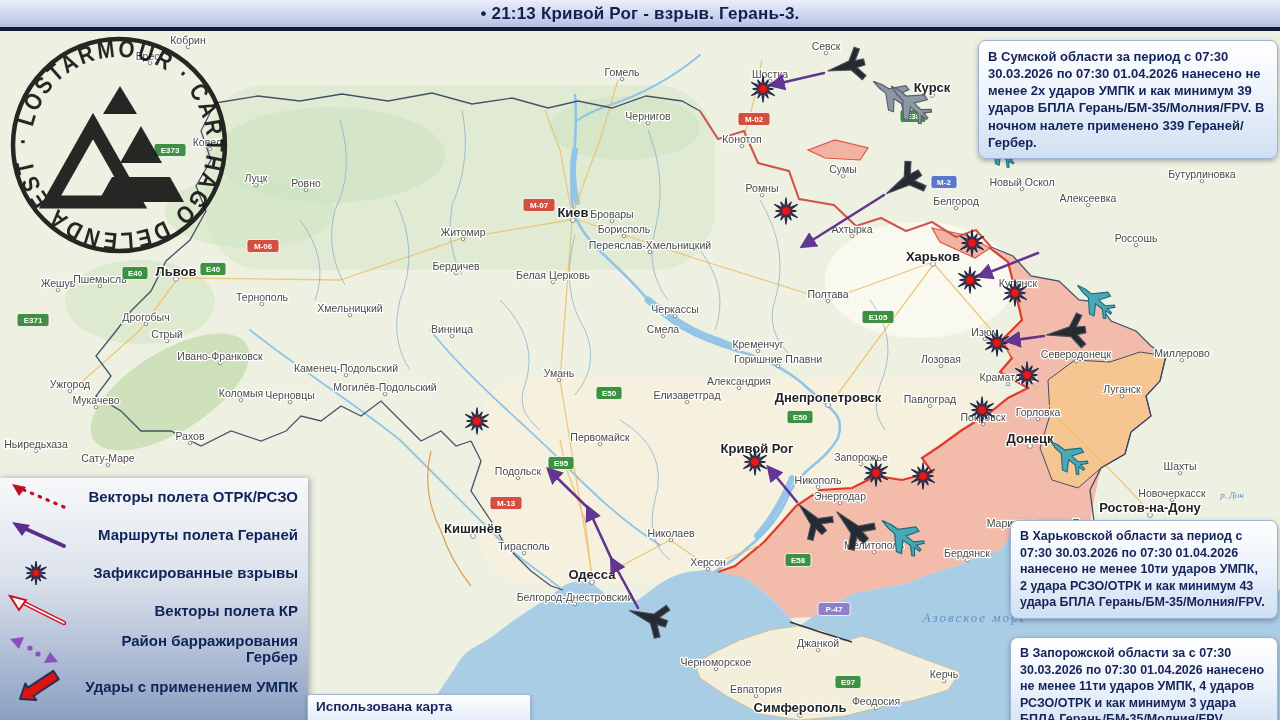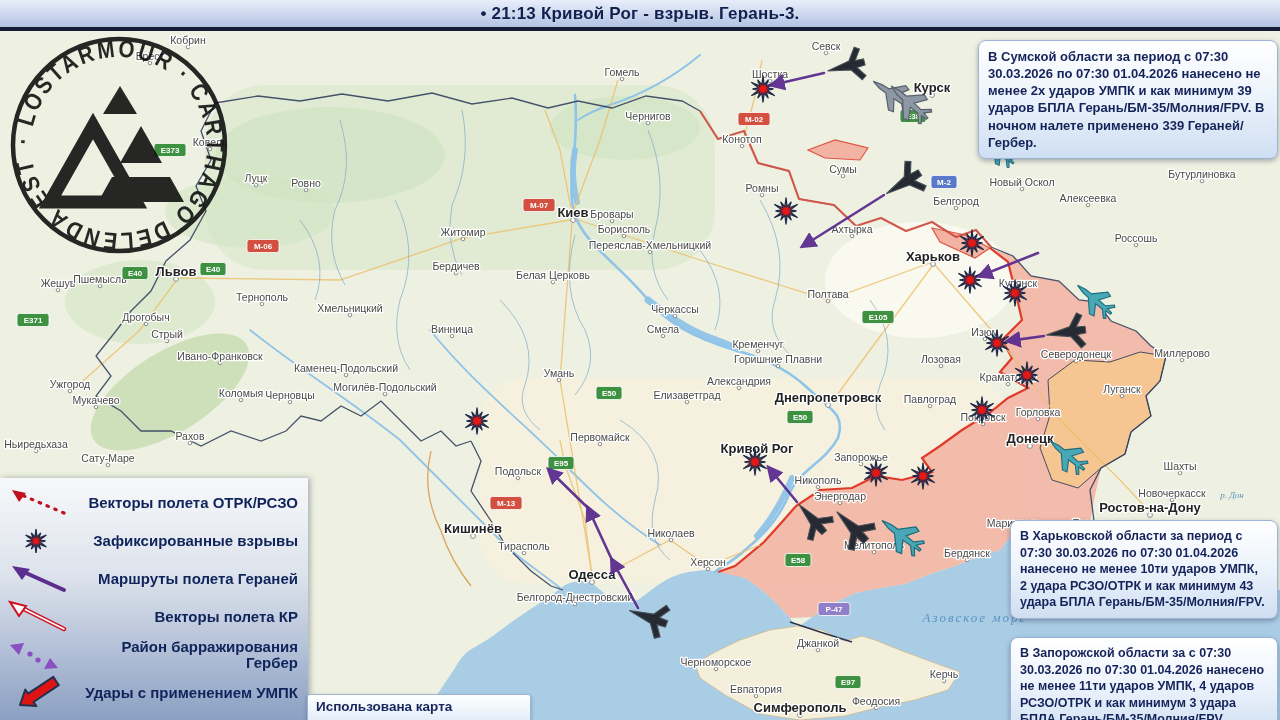--- a/index.html
+++ b/index.html
@@ -19,21 +19,21 @@
     paint-order:stroke;stroke:#ffffff;stroke-width:2.6px;stroke-linejoin:round;}
   .citylabel.big{font-size:13px;font-weight:700;fill:#232323;}
   .badge-t{font:700 8px "Liberation Sans",sans-serif;fill:#fff;}
   .sealabel{font:italic 400 13px "Liberation Serif",serif;fill:#5e93c4;letter-spacing:2px;}
   .riverlabel{font:italic 400 9px "Liberation Serif",serif;fill:#5e93c4;}
   .garrow{stroke:#5b2d8e;stroke-width:2.6;stroke-linecap:round;opacity:.95;}
 
   
   #legend{position:absolute;left:0;top:478px;width:308px;height:242px;z-index:30;
     background:linear-gradient(180deg,#f7f8fa 0%,#dde3ec 40%,#a9b8d2 78%,#8ba0c2 100%);
-    box-shadow:2px 0 6px rgba(30,40,70,.35);padding-top:6px;box-sizing:border-box;}
+    box-shadow:2px 0 6px rgba(30,40,70,.35);box-sizing:border-box;}
   .lrow{display:flex;align-items:center;height:38px;padding:0 10px 0 6px;}
   .lrow .ic{width:66px;height:36px;flex:0 0 66px;}
   .lrow .lb{flex:1;text-align:right;font-size:15px;font-weight:700;color:#10245c;line-height:1.1;}
 
   
   .infobox{position:absolute;z-index:30;background:linear-gradient(180deg,#ffffff 0%,#eef4fc 45%,#cfdff2 100%);
     border:1px solid #9db4d6;border-radius:8px;box-shadow:0 2px 5px rgba(20,30,60,.35);
     color:#14235a;font-size:13px;line-height:1.32;padding:7px 9px;box-sizing:border-box;font-weight:600;margin-left:45px;}
   #ib1{right:2px;top:40px;width:300px;}
   #ib2{right:2px;top:520px;width:268px;font-size:12.5px;}
@@ -436,32 +436,32 @@
   <div id="legend">
     <div class="lrow">
       <svg class="ic" viewBox="0 0 66 36">
         <line x1="58" y1="28" x2="18" y2="11" stroke="#c01020" stroke-width="3.2" stroke-linecap="round" stroke-dasharray="1.5 7"></line>
         <polygon points="6,5 20,8 13,17" fill="#c01020"></polygon>
       </svg>
       <div class="lb">Векторы полета ОТРК/РСЗО</div>
     </div>
     <div class="lrow">
       <svg class="ic" viewBox="0 0 66 36">
+        <line x1="58" y1="29" x2="20" y2="12" stroke="#5b2d8e" stroke-width="4" stroke-linecap="round"></line>
+        <polygon points="6,5 24,8 16,19" fill="#5b2d8e"></polygon>
+      </svg>
+      <div class="lb">Маршруты полета Гераней</div>
+    </div>
+    <div class="lrow">
+      <svg class="ic" viewBox="0 0 66 36">
         <g id="legend-boom" transform="translate(30,18)">
             <path d="M9.4,0.0L3.8,1.0L10.4,6.0L2.8,2.8L4.7,8.1L1.0,3.8L0.0,12.0L-1.0,3.8L-4.7,8.1L-2.8,2.8L-10.4,6.0L-3.8,1.0L-9.4,0.0L-3.8,-1.0L-10.4,-6.0L-2.8,-2.8L-4.7,-8.1L-1.0,-3.8L-0.0,-12.0L1.0,-3.8L4.7,-8.1L2.8,-2.8L10.4,-6.0L3.8,-1.0Z" fill="#e61717" stroke="#1c2b4a" stroke-width="1.3"></path>
           </g>
       </svg>
       <div class="lb">Зафиксированные взрывы</div>
-    </div>
-    <div class="lrow">
-      <svg class="ic" viewBox="0 0 66 36">
-        <line x1="58" y1="29" x2="20" y2="12" stroke="#5b2d8e" stroke-width="4" stroke-linecap="round"></line>
-        <polygon points="6,5 24,8 16,19" fill="#5b2d8e"></polygon>
-      </svg>
-      <div class="lb">Маршруты полета Гераней</div>
     </div>
     <div class="lrow">
       <svg class="ic" viewBox="0 0 66 36">
         <line x1="58" y1="30" x2="12" y2="7" stroke="#d01020" stroke-width="4.5" stroke-linecap="round"></line>
         <line x1="58" y1="30" x2="12" y2="7" stroke="#ffffff" stroke-width="1.6" stroke-linecap="round"></line>
         <polygon points="4,3 20,7 13,17" fill="#ffffff" stroke="#d01020" stroke-width="2"></polygon>
       </svg>
       <div class="lb">Векторы полета КР</div>
     </div>
     <div class="lrow">

